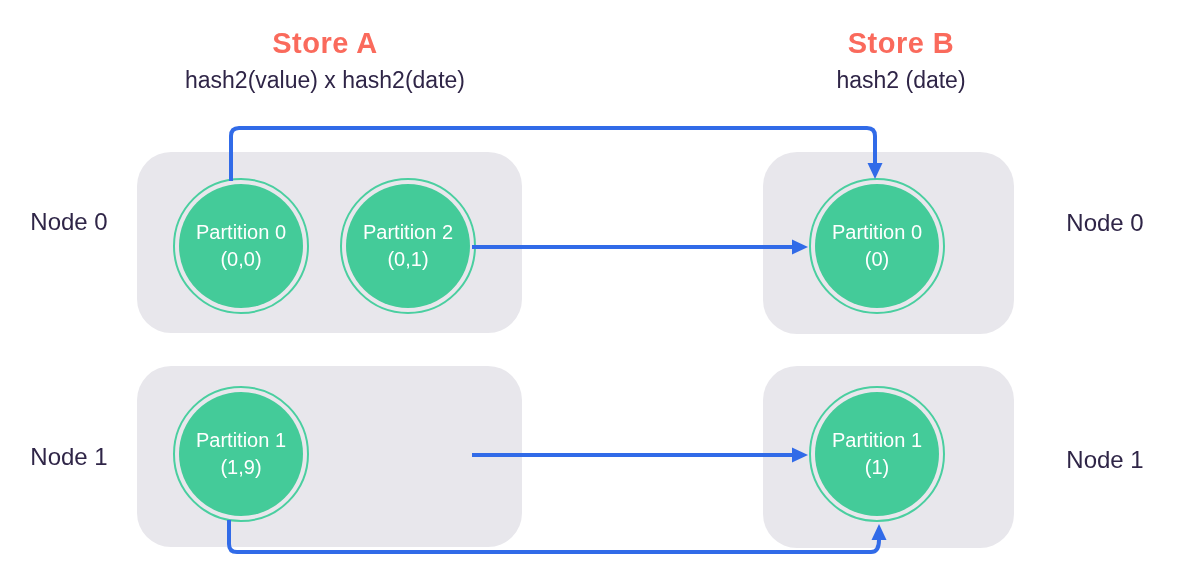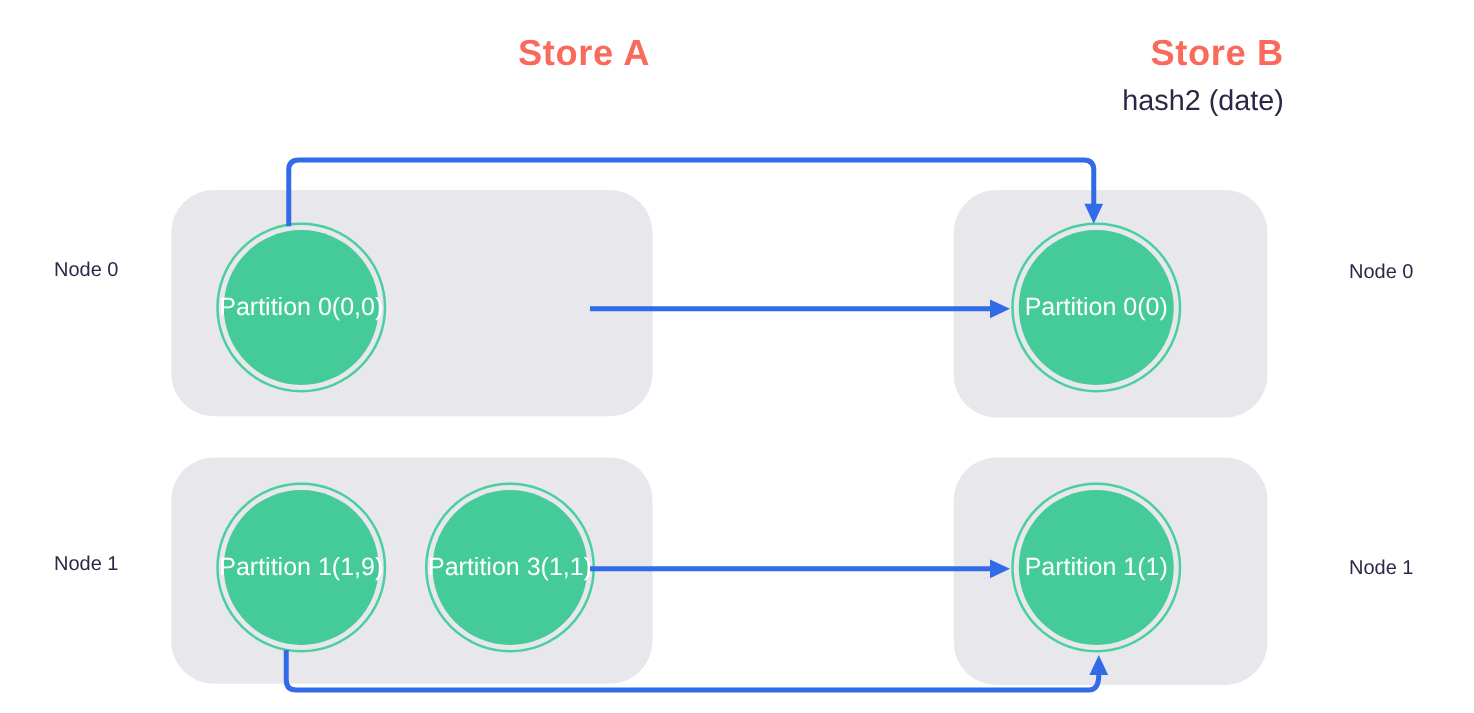--- a/index.html
+++ b/index.html
@@ -17,40 +17,40 @@
     font-family: "Liberation Sans", sans-serif;
     background: var(--background);
   }
   .canvas {
     position: relative;
     width: 1179px;
     height: 570px;
     background: var(--background);
     overflow: hidden;
   }
-  .store-header { position: absolute; text-align: right; }
+  .store-header { position: absolute; text-align: center; }
   .store-title {
     font-size: 29px;
     font-weight: bold;
     color: var(--accent-coral);
     letter-spacing: 0.5px;
   }
   .store-subtitle {
     font-size: 23px;
     color: var(--text-navy);
     margin-top: 7px;
   }
   #store-a-header { left: 130px; top: 27px; width: 390px; }
   #store-b-header { left: 775px; top: 27px; width: 252px; }
 
   .node-label {
     position: absolute;
     width: 130px;
     text-align: center;
-    font-size: 16px;
+    font-size: 24px;
     color: var(--text-navy);
   }
   #label-a0 { left: 4px;    top: 208px; }
   #label-a1 { left: 4px;    top: 443px; }
   #label-b0 { left: 1040px; top: 209px; }
   #label-b1 { left: 1040px; top: 446px; }
 
   .node-box {
     position: absolute;
     background: var(--node-bg);
@@ -69,21 +69,21 @@
     border-radius: 50%;
     z-index: 3;
   }
   .partition-inner {
     position: absolute;
     left: 4px; top: 4px;
     width: 124px; height: 124px;
     border-radius: 50%;
     background: var(--partition-green);
     display: flex;
-    flex-direction: row;
+    flex-direction: column;
     align-items: center;
     justify-content: center;
     color: var(--partition-text);
   }
   .p-name, .p-index { font-size: 20px; line-height: 27px; white-space: nowrap; }
 
   #part-a0 { left: 173px; top: 178px; }
   #part-a2 { left: 340px; top: 178px; }
   #part-a1 { left: 173px; top: 386px; }
   #part-a3 { left: 340px; top: 386px; }
@@ -99,20 +99,21 @@
   .arrows path   { fill: none; stroke: var(--arrow-blue); stroke-width: 4; }
   .arrows polygon { fill: var(--arrow-blue); }
 </style>
 </head>
 <body>
 
 <div class="canvas">
 
   <div class="store-header" id="store-a-header">
     <div class="store-title">Store A</div>
+    <div class="store-subtitle">hash2(value) x hash2(date)</div>
   </div>
   <div class="store-header" id="store-b-header">
     <div class="store-title">Store B</div>
     <div class="store-subtitle">hash2 (date)</div>
   </div>
 
   <div class="node-label" id="label-a0">Node 0</div>
   <div class="node-label" id="label-a1">Node 1</div>
   <div class="node-label" id="label-b0">Node 0</div>
   <div class="node-label" id="label-b1">Node 1</div>
@@ -140,30 +141,30 @@
       <polygon points="871.5,540 886.5,540 879,524"></polygon>
     </g>
   </svg>
 
   <div class="partition" id="part-a0">
     <div class="partition-inner">
       <div class="p-name">Partition 0</div>
       <div class="p-index">(0,0)</div>
     </div>
   </div>
+  <div class="partition" id="part-a2">
+    <div class="partition-inner">
+      <div class="p-name">Partition 2</div>
+      <div class="p-index">(0,1)</div>
+    </div>
+  </div>
   <div class="partition" id="part-a1">
     <div class="partition-inner">
       <div class="p-name">Partition 1</div>
       <div class="p-index">(1,9)</div>
-    </div>
-  </div>
-  <div class="partition" id="part-a3">
-    <div class="partition-inner">
-      <div class="p-name">Partition 3</div>
-      <div class="p-index">(1,1)</div>
     </div>
   </div>
 
   <div class="partition" id="part-b0">
     <div class="partition-inner">
       <div class="p-name">Partition 0</div>
       <div class="p-index">(0)</div>
     </div>
   </div>
   <div class="partition" id="part-b1">

